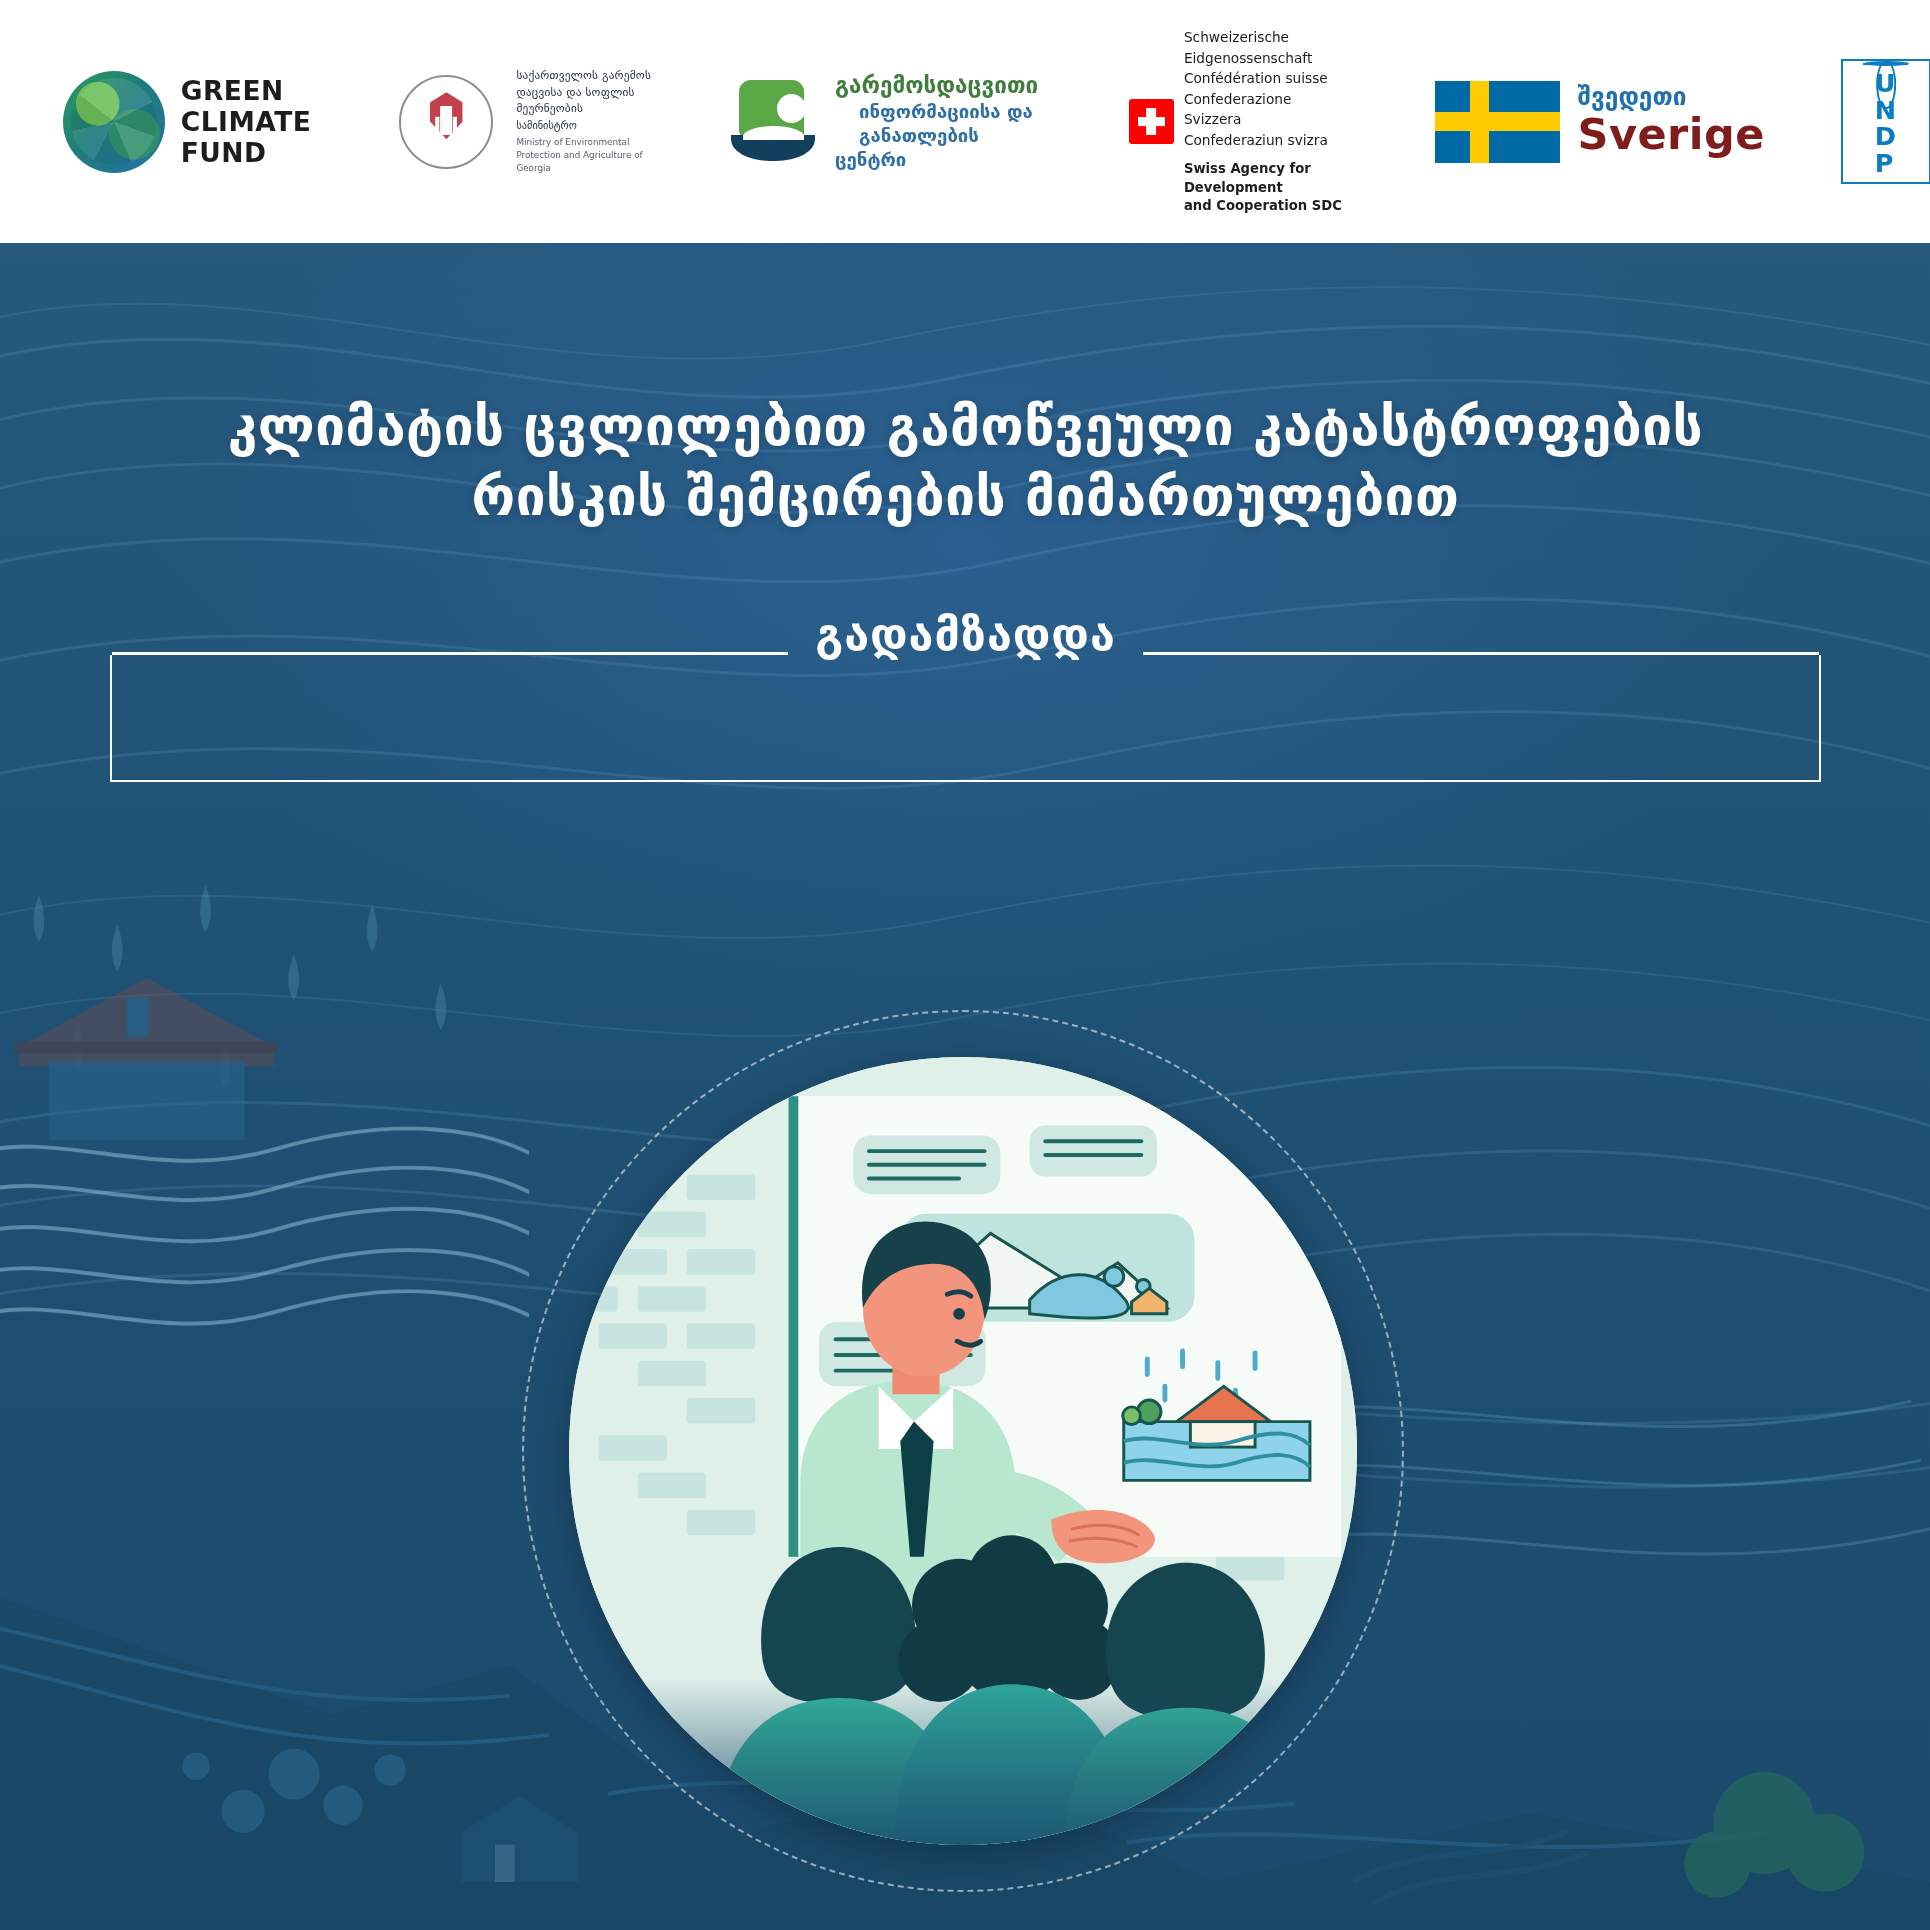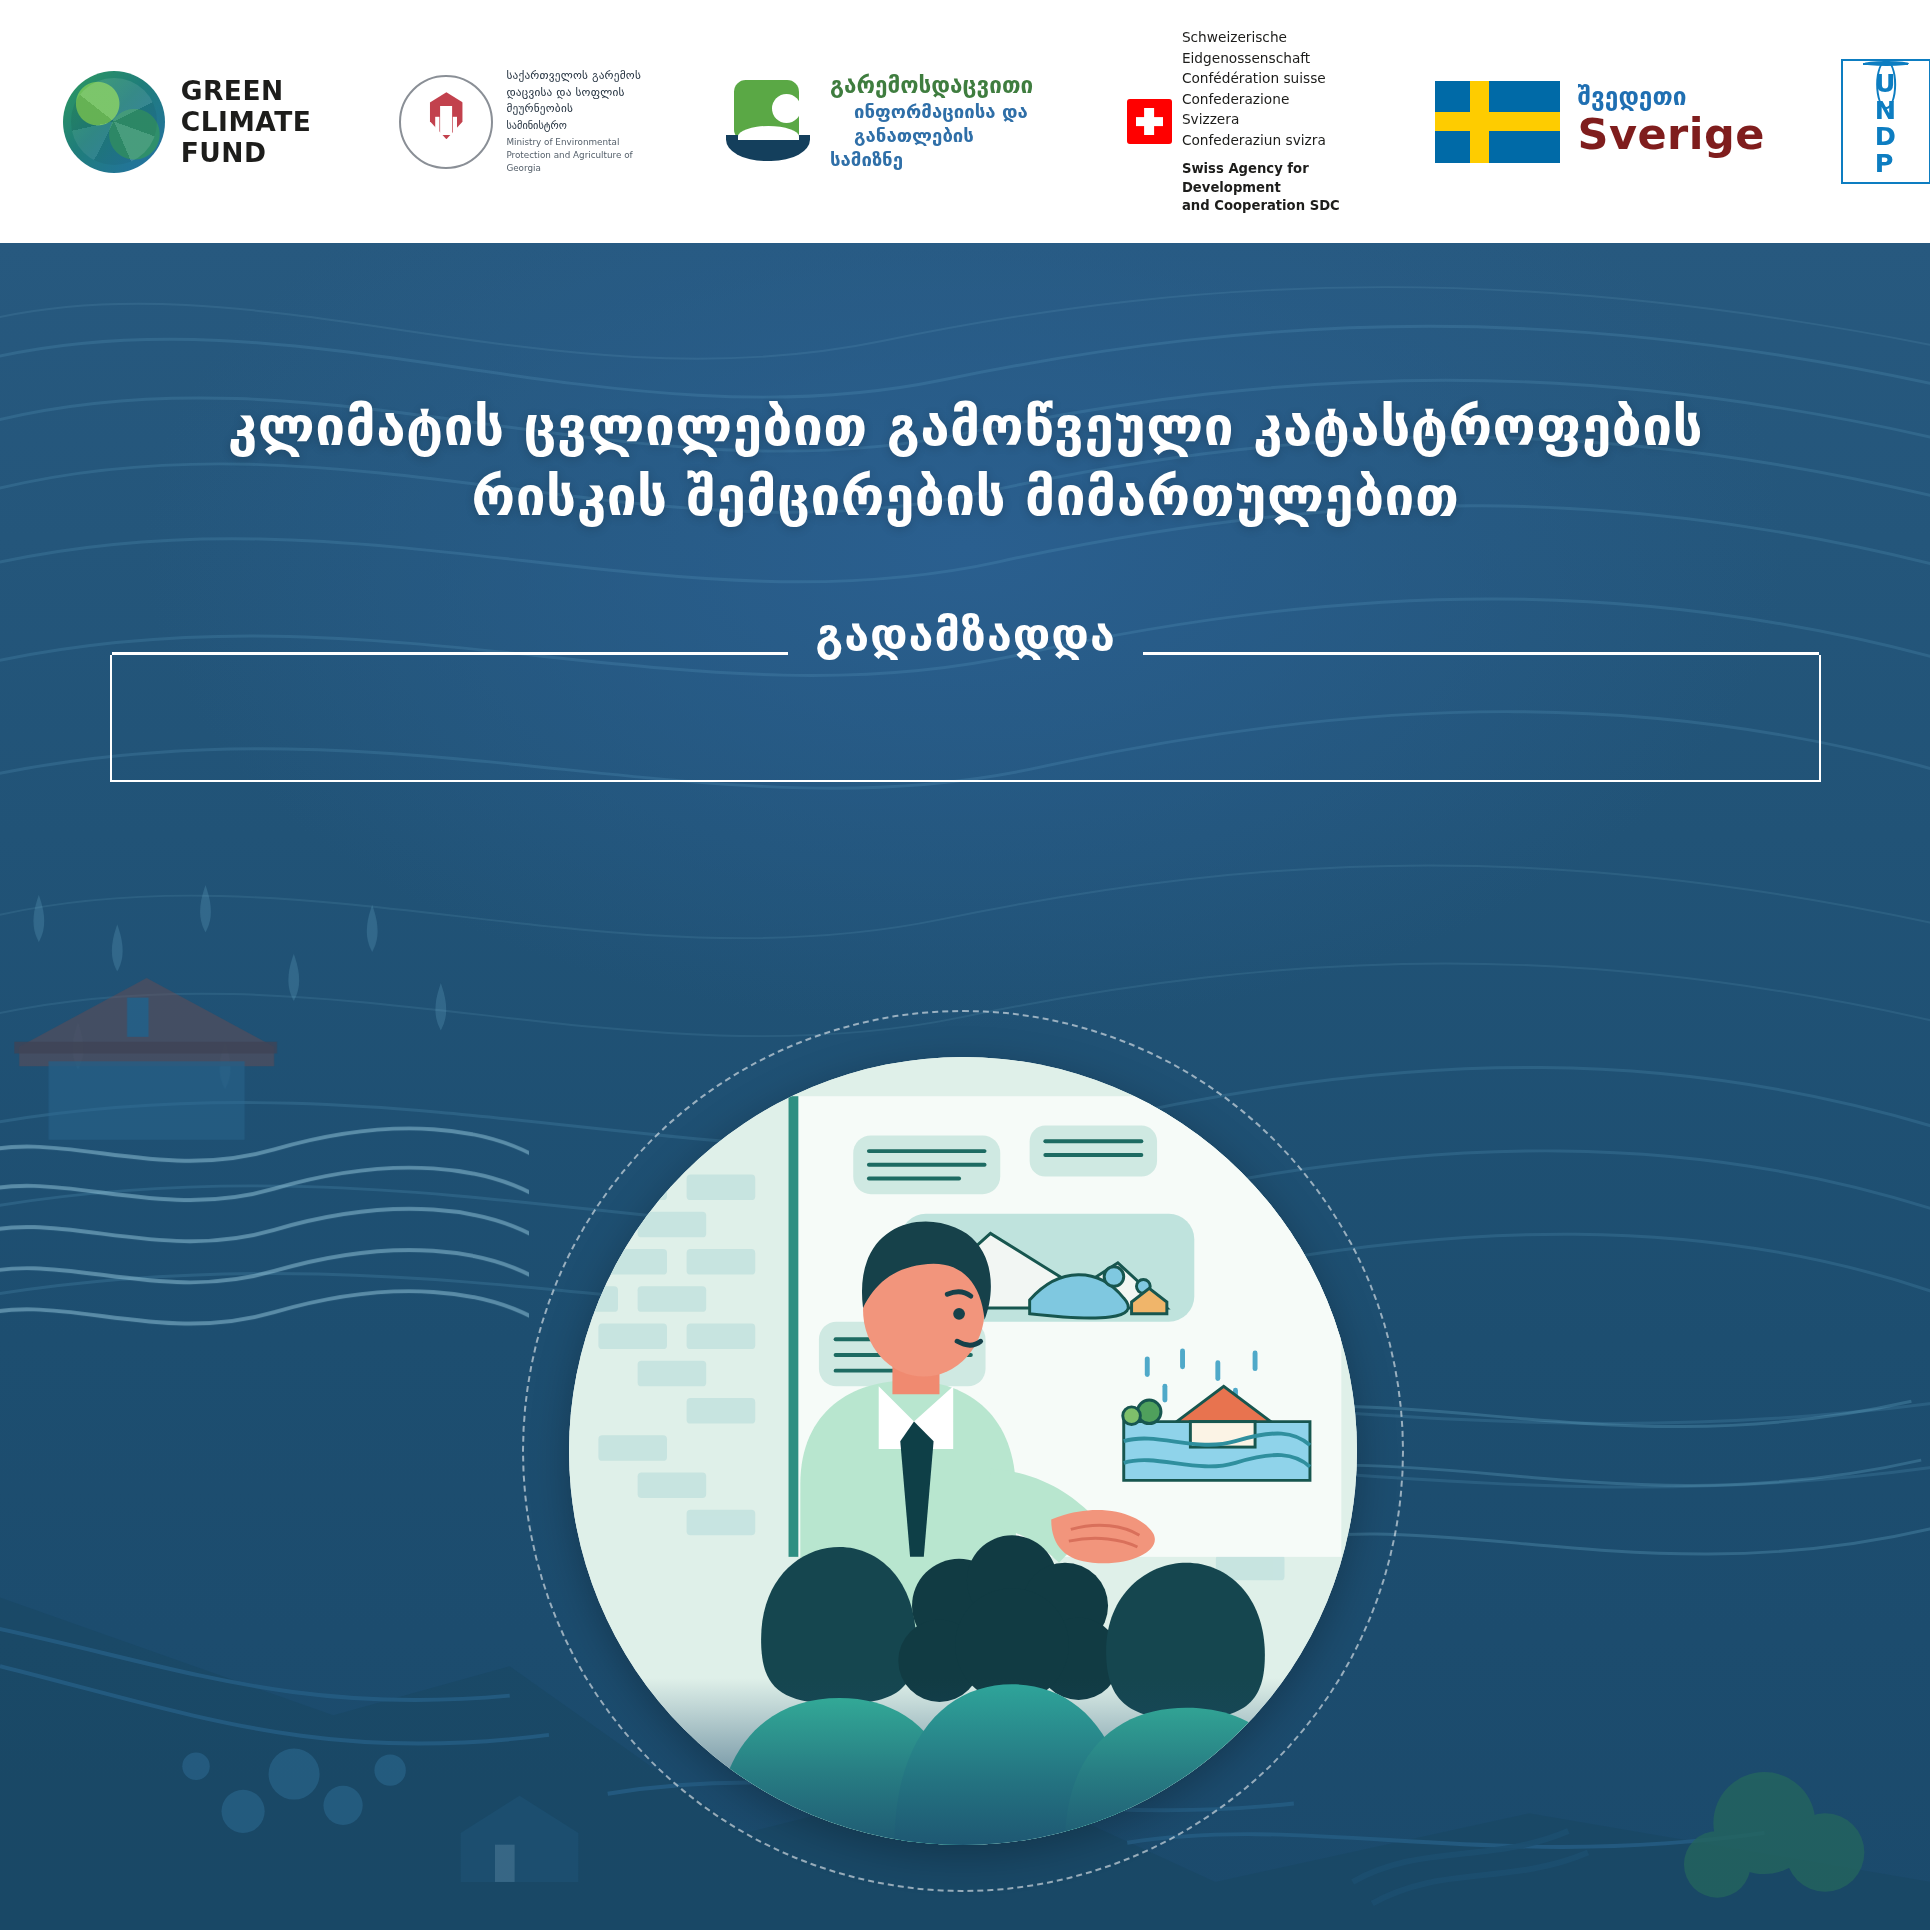--- a/index.html
+++ b/index.html
@@ -42,21 +42,21 @@
       conic-gradient(from 20deg, rgba(255,255,255,.10) 0 12%, rgba(0,0,0,.06) 12% 25%,
       rgba(255,255,255,.12) 25% 38%, rgba(0,0,0,.05) 38% 52%,
       rgba(255,255,255,.08) 52% 66%, rgba(0,0,0,.07) 66% 80%,
       rgba(255,255,255,.10) 80% 100%);
   }
   .gcf-text {
     font-size: 26.5px; font-weight: 700; line-height: 1.18;
     color: #1d1d1b; letter-spacing: 0.5px;
   }
 
-  .logo-gov { margin-left: 88px; gap: 13px; }
+  .logo-gov { margin-left: 88px; gap: 23px; }
   .gov-seal {
     width: 94px; height: 94px; border-radius: 50%;
     border: 2px solid #8a8f96;
     background: #fff;
     position: relative; flex: 0 0 auto;
   }
   .gov-seal::before{
     content:""; position:absolute; left:50%; top:15.7px; transform:translateX(-50%);
     width: 33px; height: 47px;
     background: #b7202e;
@@ -242,21 +242,21 @@
     </div>
 
     <div class="logo logo-env">
       <div class="env-mark">
         <div class="sq"></div>
         <div class="book"></div>
       </div>
       <div class="env-text">
         <div class="e1">გარემოსდაცვითი</div>
         <div class="e2">ინფორმაციისა და განათლების</div>
-        <div class="e3">სამიზნე</div>
+        <div class="e3">ცენტრი</div>
       </div>
     </div>
 
     <div class="logo logo-sdc">
       <div class="swiss-cross"></div>
       <div class="sdc-text">
         <div>Schweizerische Eidgenossenschaft</div>
         <div>Confédération suisse</div>
         <div>Confederazione Svizzera</div>
         <div>Confederaziun svizra</div>

